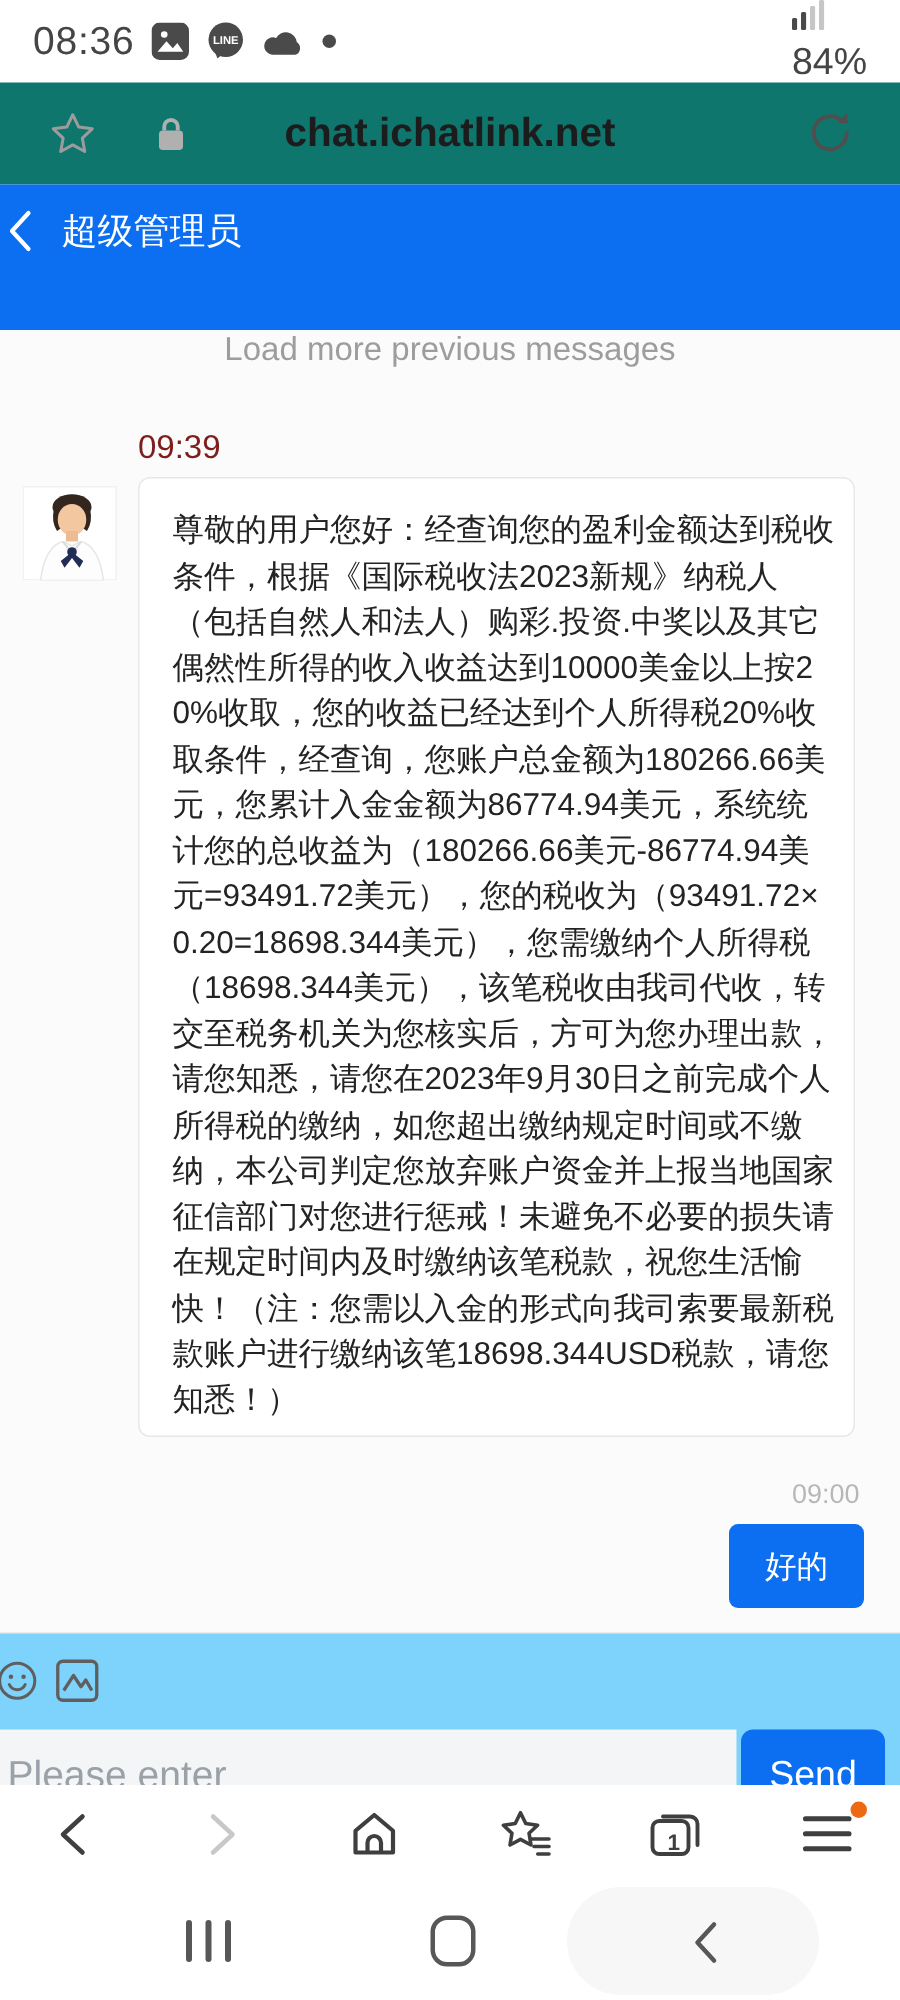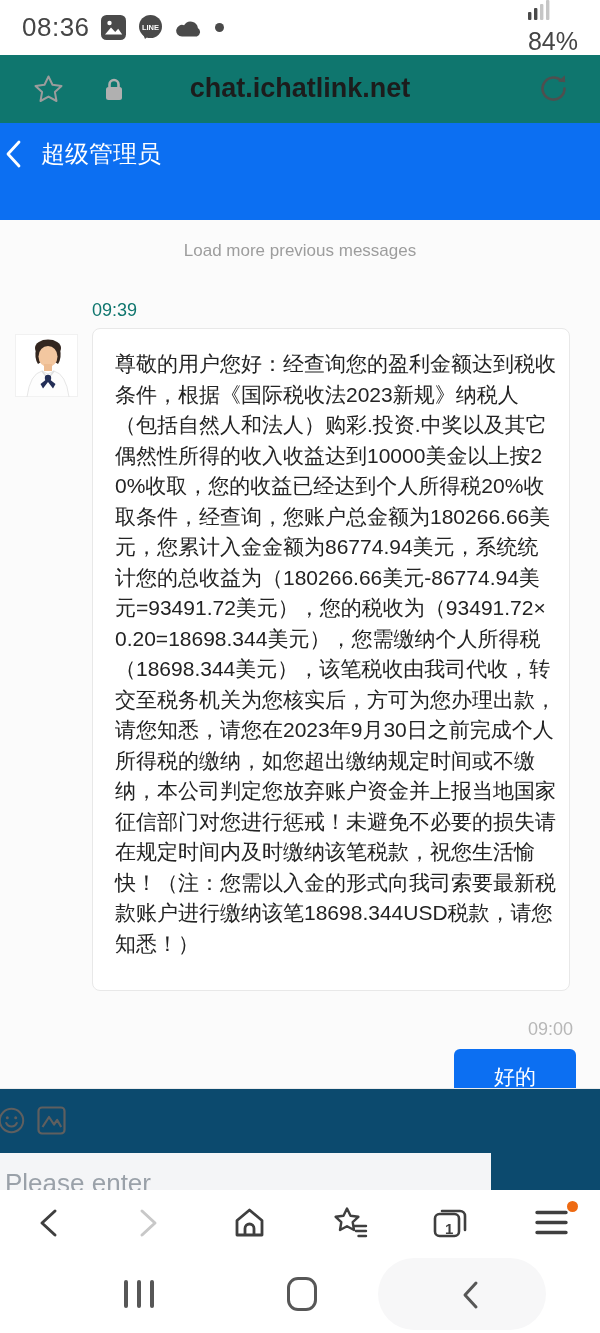--- a/index.html
+++ b/index.html
@@ -25,35 +25,35 @@
              font-size:27px;font-weight:bold;color:#1c1c1c;}
   .url-refresh{position:absolute;right:30px;top:17px;}
 
   
   .chat-header{top:123px;left:0;right:0;height:97px;background:#0c6ff2;}
   .hdr-row{display:flex;align-items:center;gap:17px;padding:15px 0 0 2px;}
   .hdr-title{color:#fff;font-size:24px;}
 
   
   .chat-area{top:220px;left:0;right:0;height:868px;background:#fbfbfb;overflow:hidden;}
-  .load-more{margin-top:21px;text-align:center;font-size:17px;color:#9d9d9d;}
+  .load-more{text-align:center;font-size:22px;color:#9d9d9d;}
   .msg-left{margin-top:39px;}
-  .time-left{margin:0 0 7px 92px;font-size:18px;color:#0f766e;}
+  .time-left{margin:0 0 7px 92px;font-size:22px;color:#7f1d1d;}
   .msg-row{display:flex;align-items:flex-start;padding-left:15px;}
   .avatar{width:63px;height:63px;flex:none;margin-top:6px;background:#fff;}
   .bubble-left{margin-left:14px;width:478px;box-sizing:border-box;background:#fff;
-               border:1px solid #e8e8e8;border-radius:8px;padding:20px 10px 31px 22px;
+               border:1px solid #e8e8e8;border-radius:8px;padding:20px 10px 8px 22px;
                font-size:21px;line-height:30.5px;color:#232323;word-break:break-all;}
   .msg-right{margin-top:28px;padding-right:24px;text-align:right;}
   .time-right{font-size:18px;color:#b7b7b7;margin-bottom:9px;margin-right:3px;}
   .bubble-right{display:inline-block;background:#0c6ff2;color:#fff;font-size:21px;
-                border-radius:6px;padding:14px 40px;}
-
-  
-  .composer{top:1088px;left:0;right:0;height:112px;background:#0c4a6e;
+                border-radius:6px;padding:14px 24px;}
+
+  
+  .composer{top:1088px;left:0;right:0;height:112px;background:#7dd3fc;
             border-top:1px solid #ececec;box-sizing:border-box;}
   .tools{display:flex;align-items:center;height:62px;padding-left:2px;gap:12px;}
   .smiley-wrap{margin-left:-4px;}
   .field-row{position:relative;height:50px;}
   .input-field{position:absolute;left:0;top:2px;width:491px;height:60px;background:#f4f5f7;
                display:flex;align-items:center;padding-left:5px;box-sizing:border-box;
                font-size:26px;color:#9aa1a9;}
   .send-btn{position:absolute;left:494px;top:2px;width:96px;height:60px;background:#0c6ff2;
             border-radius:8px;color:#fff;font-size:25px;display:flex;align-items:center;
             justify-content:center;}
@@ -212,20 +212,21 @@
     </span>
     <span>
       <svg width="29" height="29" viewBox="0 0 29 29">
           <rect x="1.5" y="1.5" width="26" height="26" rx="3.5" fill="none" stroke="#5f5f5f" stroke-width="2.2"></rect>
           <path d="M5.5 21 l6.5-10 5 7.5 3.2-4.5 4 7" fill="none" stroke="#5f5f5f" stroke-width="2.2" stroke-linejoin="round"></path>
         </svg>
     </span>
   </div>
   <div class="field-row">
     <div class="input-field">Please enter</div>
+    <div class="send-btn">Send</div>
   </div>
 </div>
 
 <div class="abs browser-toolbar">
   <span class="tb-item">
     <svg width="24" height="34" viewBox="0 0 24 34">
         <path d="M19 5 L6 17 L19 29" fill="none" stroke="#3f3f3f" stroke-width="3" stroke-linecap="round" stroke-linejoin="round"></path>
       </svg>
   </span>
   <span class="tb-item">

